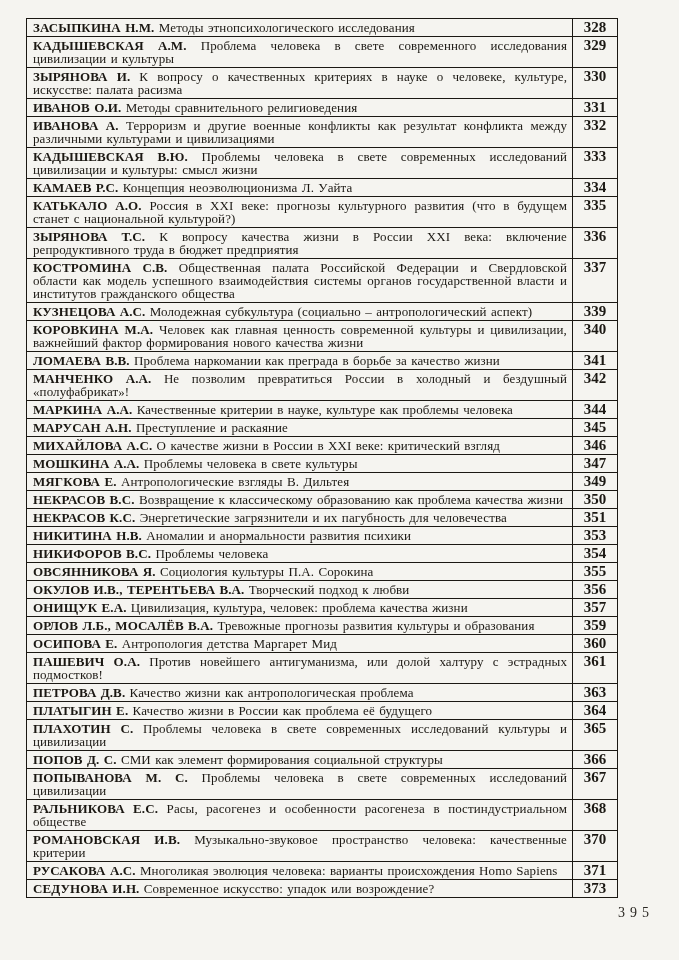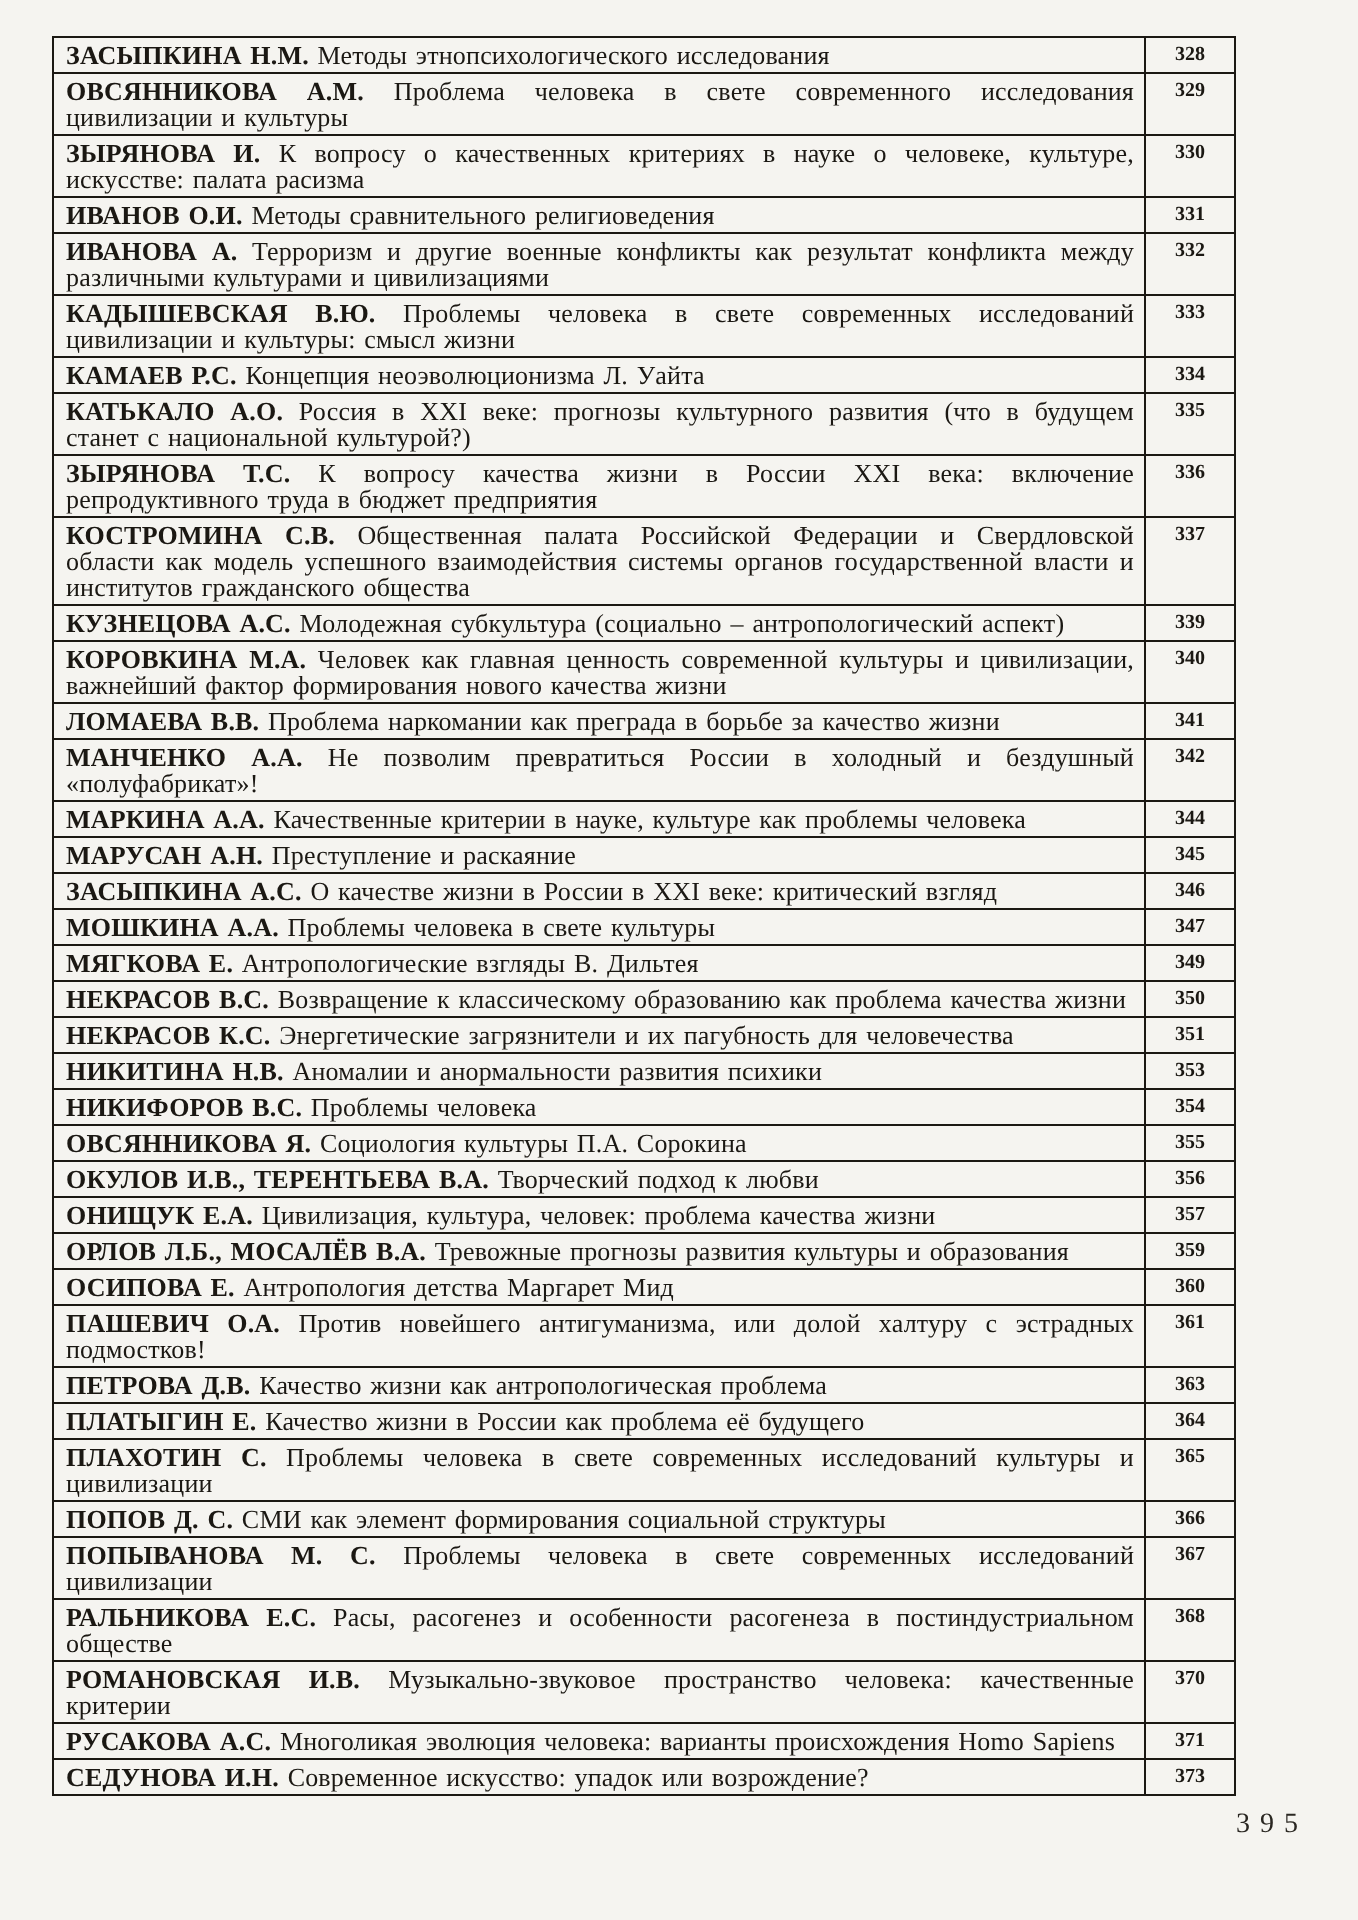--- a/index.html
+++ b/index.html
@@ -32,21 +32,21 @@
   td.cell-text {
     font-size: 13px;
     line-height: 13px;
     text-align: justify;
     padding: 2px 5px 2px 6px;
     word-spacing: 1px;
     letter-spacing: 0.1px;
   }
   td.cell-num {
     width: 40px;
-    font-size: 10px;
+    font-size: 15px;
     line-height: 13px;
     font-weight: bold;
     text-align: center;
     padding: 2px 2px;
   }
   .author {
     font-weight: bold;
   }
   .footer-num {
     margin-top: 7px;
@@ -61,21 +61,21 @@
 
 <div class="page">
   <table class="toc">
     <tbody>
   <tr>
     <td class="cell-text"><span class="author">ЗАСЫПКИНА Н.М.</span> <span class="title">Методы этнопсихологического исследования</span></td>
     <td class="cell-num">328</td>
   </tr>
 
   <tr>
-    <td class="cell-text"><span class="author">ОВСЯННИКОВА А.М.</span> <span class="title">Проблема человека в свете современного исследования цивилизации и культуры</span></td>
+    <td class="cell-text"><span class="author">КАДЫШЕВСКАЯ А.М.</span> <span class="title">Проблема человека в свете современного исследования цивилизации и культуры</span></td>
     <td class="cell-num">329</td>
   </tr>
 
   <tr>
     <td class="cell-text"><span class="author">ЗЫРЯНОВА И.</span> <span class="title">К вопросу о качественных критериях в науке о человеке, культуре, искусстве: палата расизма</span></td>
     <td class="cell-num">330</td>
   </tr>
 
   <tr>
     <td class="cell-text"><span class="author">ИВАНОВ О.И.</span> <span class="title">Методы сравнительного религиоведения</span></td>
@@ -136,21 +136,21 @@
     <td class="cell-text"><span class="author">МАРКИНА А.А.</span> <span class="title">Качественные критерии в науке, культуре как проблемы человека</span></td>
     <td class="cell-num">344</td>
   </tr>
 
   <tr>
     <td class="cell-text"><span class="author">МАРУСАН А.Н.</span> <span class="title">Преступление  и  раскаяние</span></td>
     <td class="cell-num">345</td>
   </tr>
 
   <tr>
-    <td class="cell-text"><span class="author">ЗАСЫПКИНА А.С.</span> <span class="title">О качестве жизни в России в XXI веке: критический взгляд</span></td>
+    <td class="cell-text"><span class="author">МИХАЙЛОВА А.С.</span> <span class="title">О качестве жизни в России в XXI веке: критический взгляд</span></td>
     <td class="cell-num">346</td>
   </tr>
 
   <tr>
     <td class="cell-text"><span class="author">МОШКИНА А.А.</span> <span class="title">Проблемы человека в свете культуры</span></td>
     <td class="cell-num">347</td>
   </tr>
 
   <tr>
     <td class="cell-text"><span class="author">МЯГКОВА Е.</span> <span class="title">Антропологические взгляды В. Дильтея</span></td>

